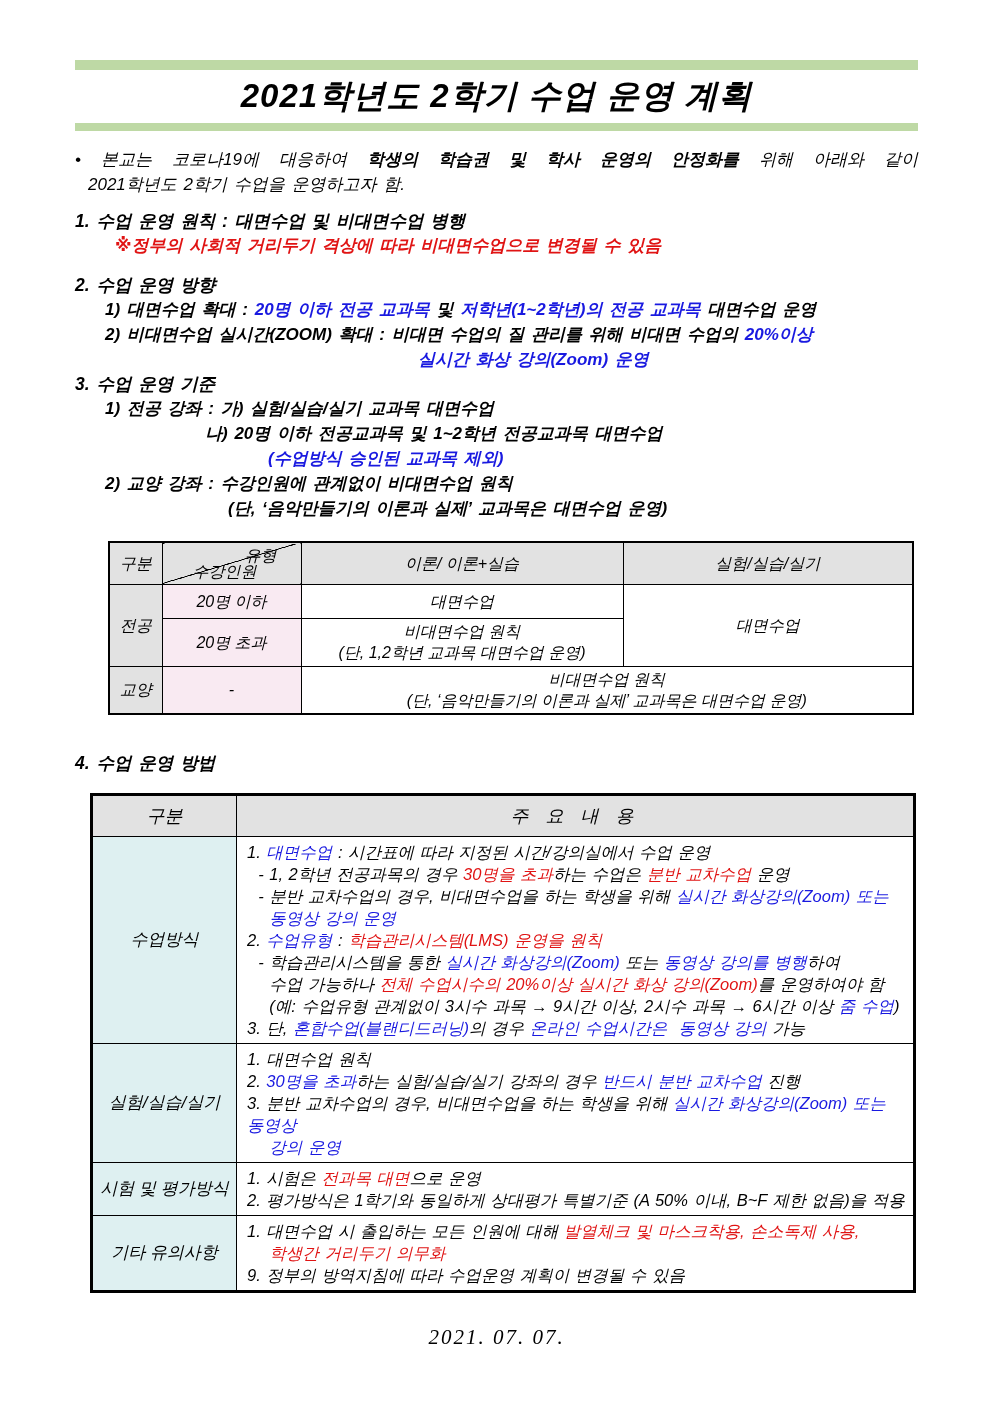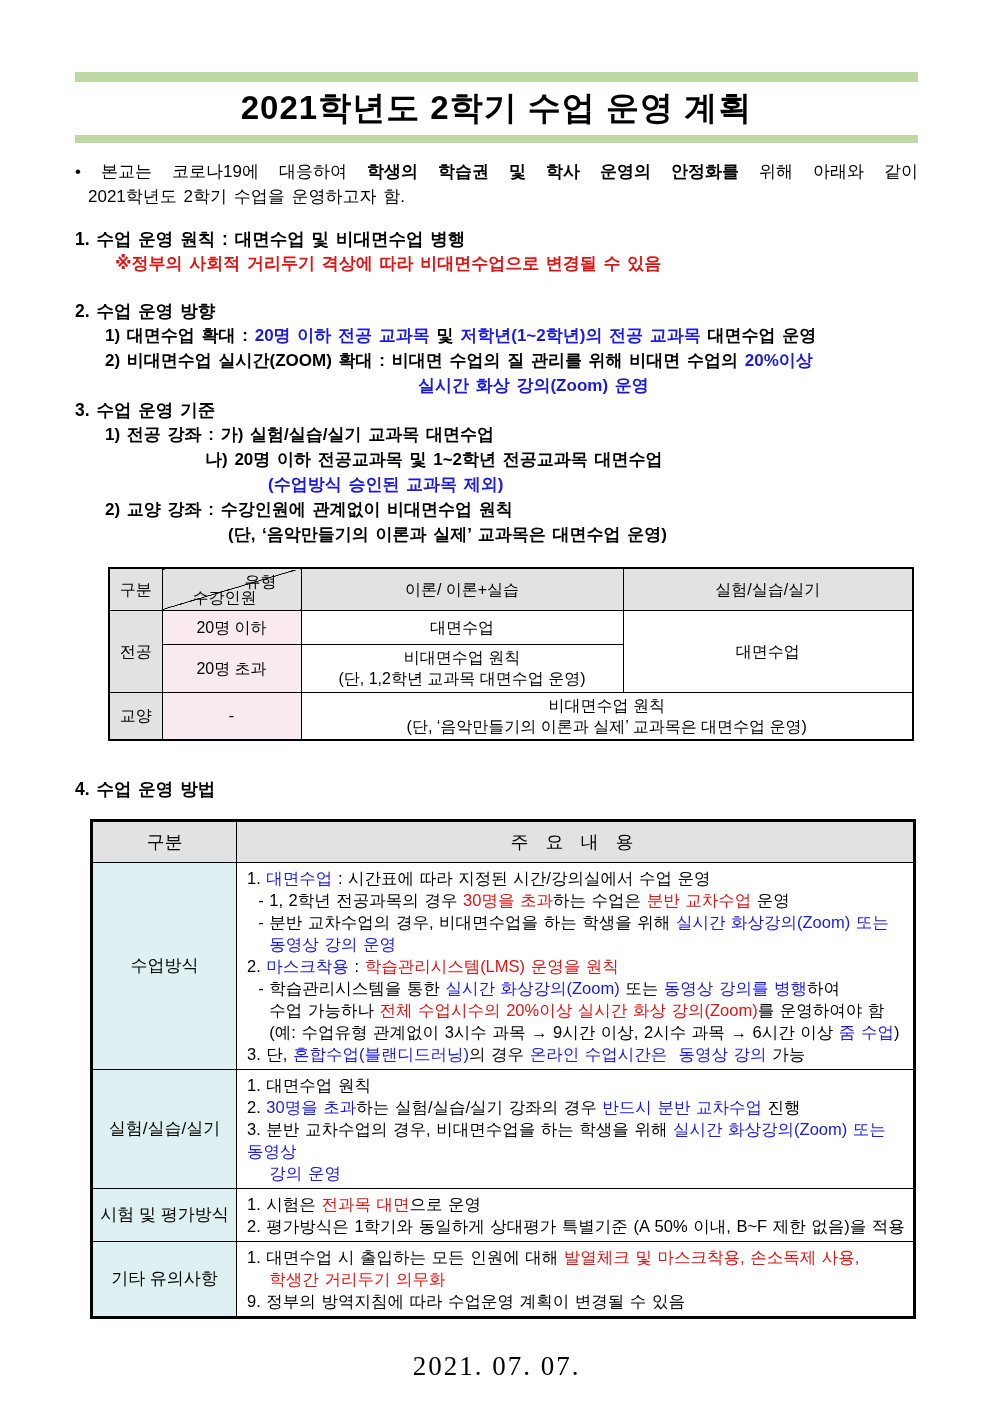--- a/index.html
+++ b/index.html
@@ -3,40 +3,40 @@
 <meta charset="utf-8">
 <style>
   :root{
     --green:#bed9a5; --blue:#1919e0; --red:#e01414;
     --gray:#e2e2e2; --pink:#f9eaf2; --cyan:#def0f1;
   }
   *{margin:0;padding:0;box-sizing:border-box;}
   html,body{background:#fff;}
   body{font-family:"Liberation Sans","DejaVu Sans",sans-serif;color:#000;}
   .page{position:relative;width:992px;height:1403px;background:#fff;overflow:hidden;}
-  .content{padding:12px 74px 0 75px;}
+  .content{padding:0 74px 0 75px;font-style:italic;}
 
   
   .bar{background:var(--green);}
   .bar1{margin-top:60px;height:10px;}
   .bar2{height:8px;}
   .doc-title{font-size:33px;font-weight:bold;text-align:center;
     letter-spacing:1px;padding:6px 0 7px 0;line-height:40px;}
 
   
   .intro{margin-top:16px;font-size:17px;line-height:25px;word-spacing:2px;}
   .intro .l1{text-align:justify;text-align-last:justify;}
   .intro .l2{padding-left:13px;}
 
   
   .sec-h{font-size:17.5px;font-weight:bold;line-height:24px;word-spacing:2px;}
   .sec-line{font-size:17px;font-weight:bold;line-height:25px;word-spacing:2px;}
-  .s1{margin-top:18px;}
+  .s1{margin-top:12px;}
   .s1 .note{padding-left:40px;color:var(--red);}
-  .s2{margin-top:23px;}
+  .s2{margin-top:15px;}
   .s3{}
   .ind-a{padding-left:30px;}
   .ind-center{padding-left:343px;}
   .ind-na{padding-left:130px;}
   .ind-ex{padding-left:193px;}
   .ind-dan{padding-left:153px;}
 
   .seg-b{color:var(--blue);}
   .seg-r{color:var(--red);}
   .seg-s{font-weight:bold;}
@@ -64,21 +64,21 @@
       font-size:16.5px;border:3px solid #000;}
   .t2 td,.t2 th{border:1px solid #000;vertical-align:middle;font-weight:normal;}
   .t2 .hdr{background:var(--gray);height:42px;text-align:center;font-size:18px;}
   .t2 .hdr .sp{letter-spacing:6px;}
   .t2 .lbl{background:var(--cyan);text-align:center;font-size:17px;margin-top:23px;}
   .t2 .cnt{padding:4px 6px 4px 10px;}
   .tline{white-space:pre-wrap;line-height:22px;word-spacing:1px;}
 
   
   .f-date{margin-top:32px;text-align:center;font-family:"Liberation Serif","DejaVu Serif",serif;
-     font-size:27px;letter-spacing:2px;}
+     font-size:21px;letter-spacing:2px;}
 </style>
 </head>
 <body>
 
 <div class="page">
   <div class="content">
 
     <div class="bar bar1"></div>
     <div class="doc-title">2021학년도 2학기 수업 운영 계획</div>
     <div class="bar bar2"></div>
@@ -164,21 +164,21 @@
           <td>구분</td>
           <td><span class="sp">주 요 내 용</span></td>
         </tr>
         <tr>
           <td class="lbl">수업방식</td>
           <td class="cnt">
               <div class="tline"><span>1. </span><span class="seg-b">대면수업</span><span> : 시간표에 따라 지정된 시간/강의실에서 수업 운영</span></div>
               <div class="tline"><span>  - 1, 2학년 전공과목의 경우 </span><span class="seg-r">30명을 초과</span><span>하는 수업은 </span><span class="seg-r">분반 교차수업</span><span> 운영</span></div>
               <div class="tline"><span>  - 분반 교차수업의 경우, 비대면수업을 하는 학생을 위해 </span><span class="seg-b">실시간 화상강의(Zoom) 또는</span></div>
               <div class="tline"><span>    </span><span class="seg-b">동영상 강의 운영</span></div>
-              <div class="tline"><span>2. </span><span class="seg-b">마스크착용</span><span> : </span><span class="seg-r">학습관리시스템(LMS) 운영을 원칙</span></div>
+              <div class="tline"><span>2. </span><span class="seg-b">수업유형</span><span> : </span><span class="seg-r">학습관리시스템(LMS) 운영을 원칙</span></div>
               <div class="tline"><span>  - 학습관리시스템을 통한 </span><span class="seg-b">실시간 화상강의(Zoom)</span><span> 또는 </span><span class="seg-b">동영상 강의를 병행</span><span>하여</span></div>
               <div class="tline"><span>    수업 가능하나 </span><span class="seg-r">전체 수업시수의 20%이상 실시간 화상 강의(Zoom)</span><span>를 운영하여야 함</span></div>
               <div class="tline"><span>    (예: 수업유형 관계없이 3시수 과목 → 9시간 이상, 2시수 과목 → 6시간 이상 </span><span class="seg-b">줌 수업</span><span>)</span></div>
               <div class="tline"><span>3. 단, </span><span class="seg-b">혼합수업(블랜디드러닝)</span><span>의 경우 </span><span class="seg-b">온라인 수업시간은</span><span>  </span><span class="seg-b">동영상 강의</span><span> 가능</span></div>
             </td>
         </tr>
         <tr>
           <td class="lbl">실험/실습/실기</td>
           <td class="cnt">
               <div class="tline"><span>1. 대면수업 원칙</span></div>

